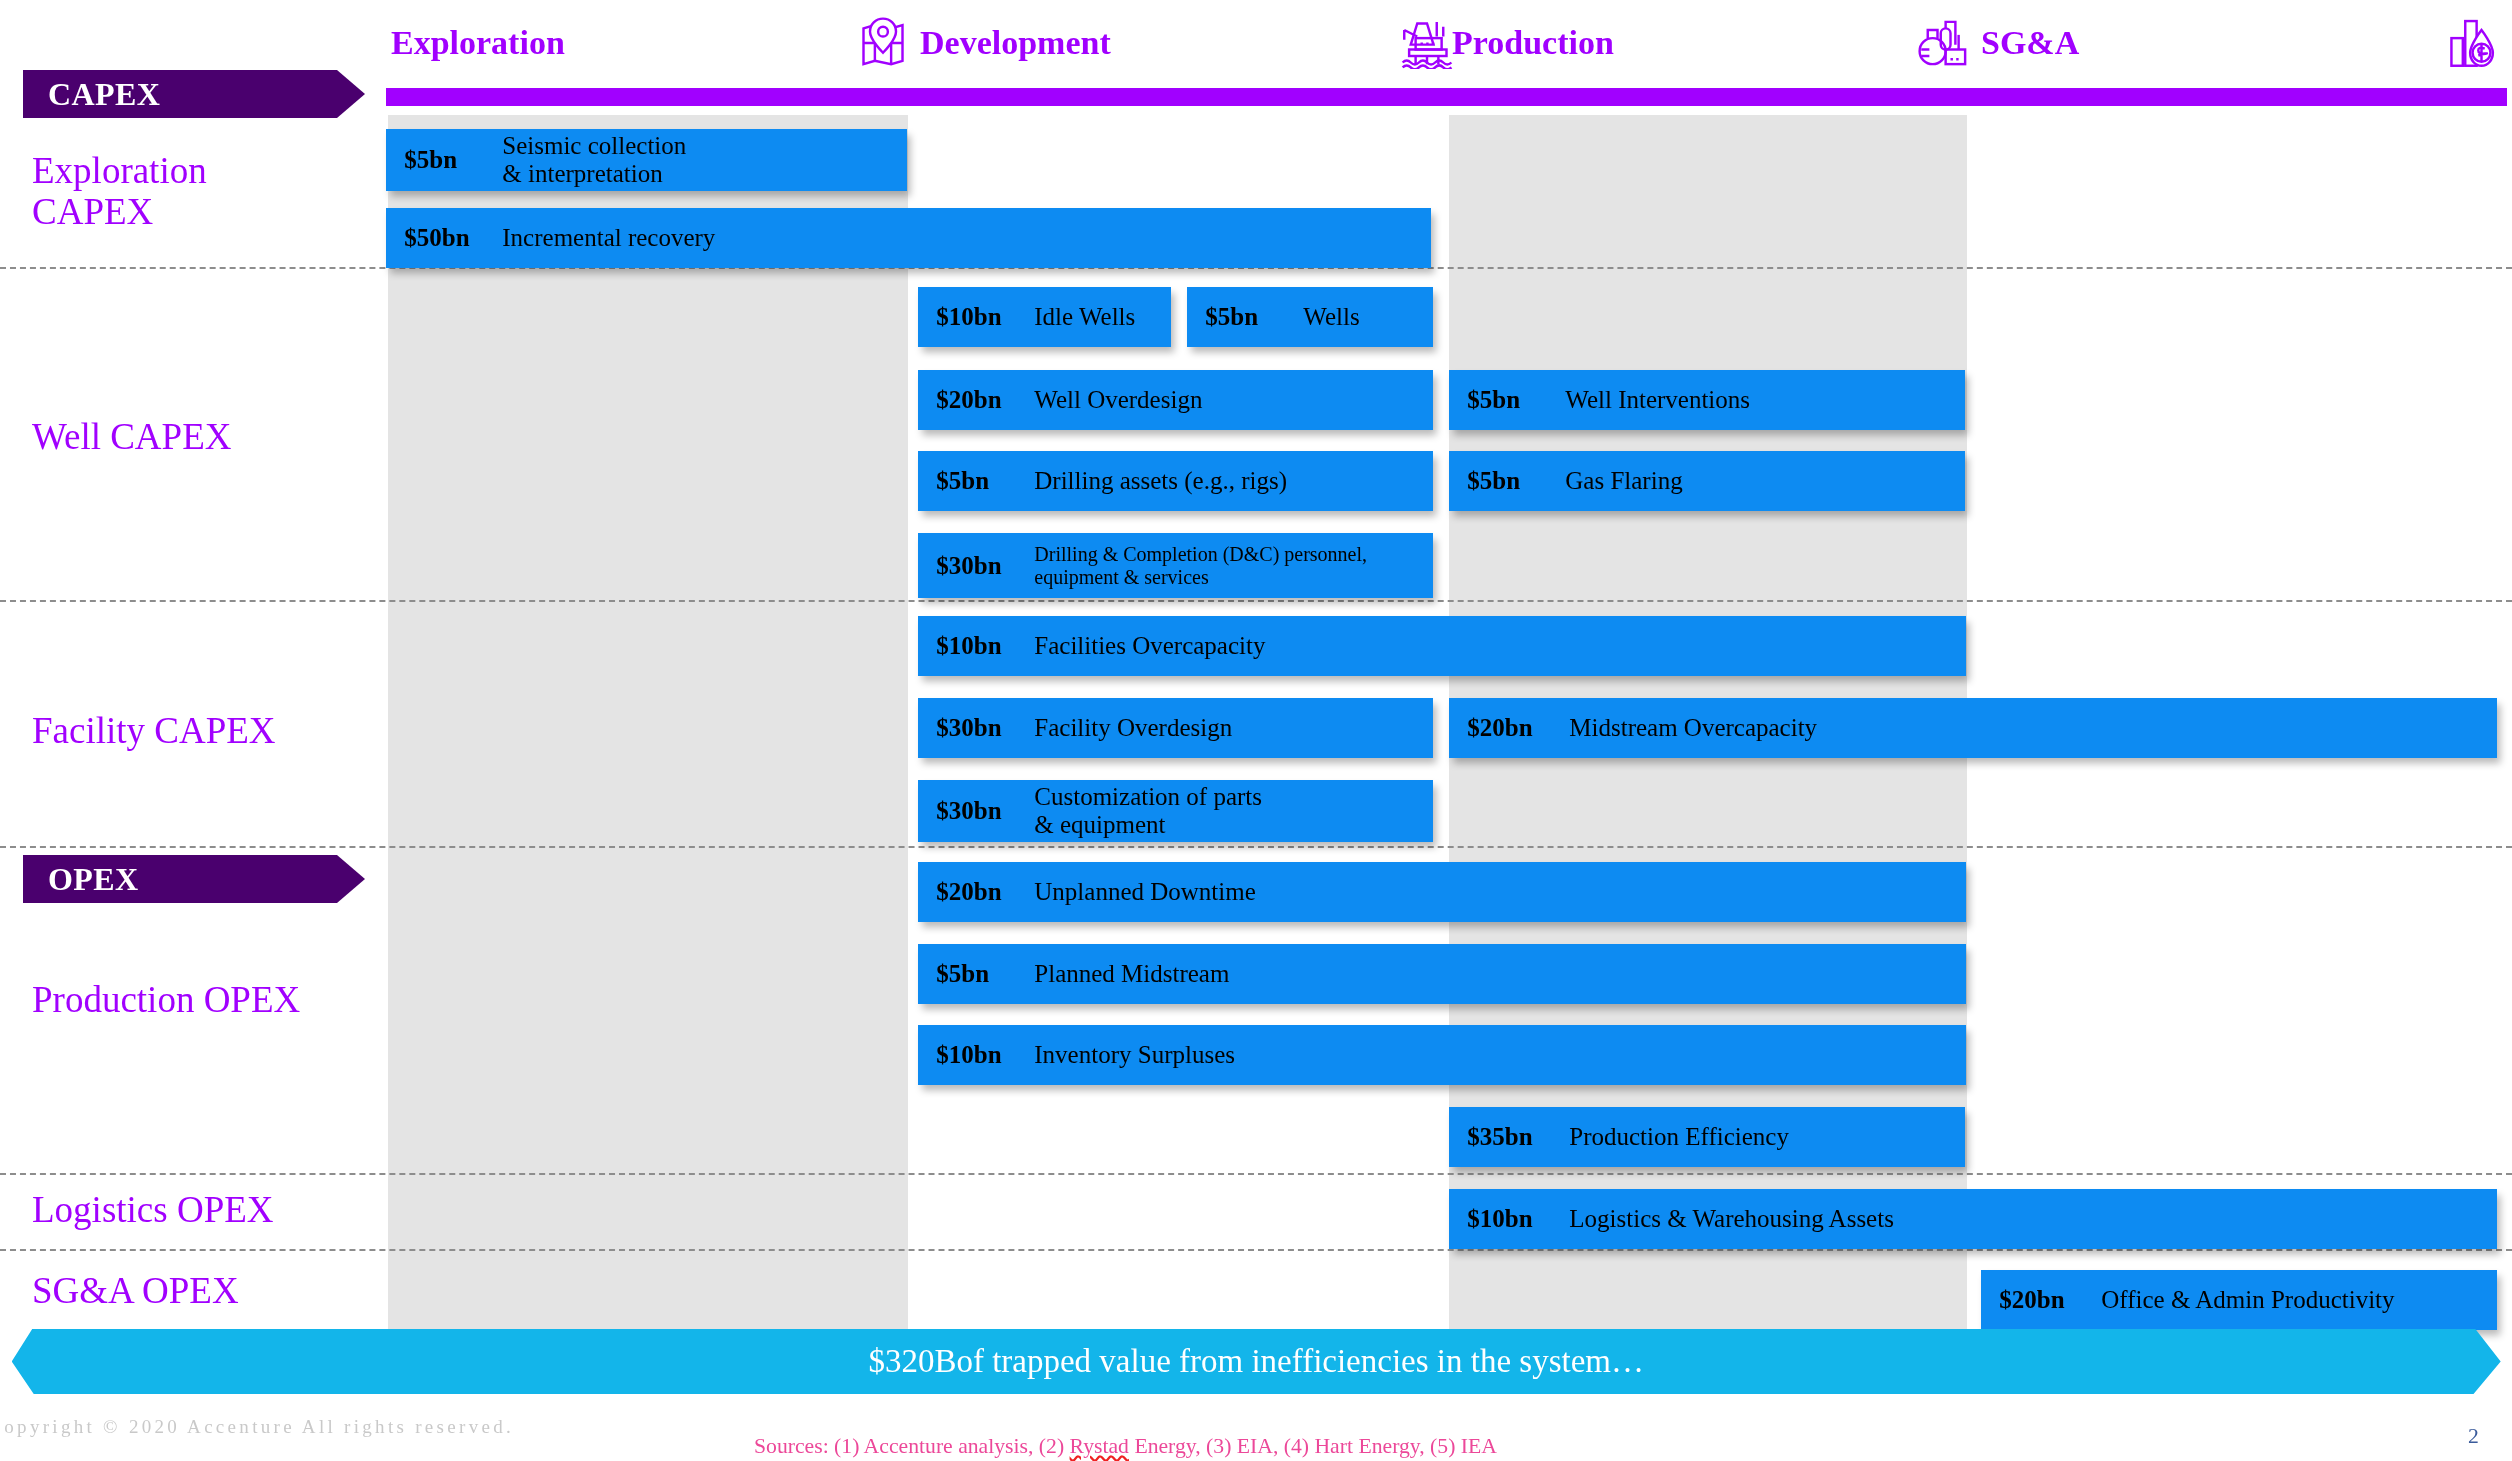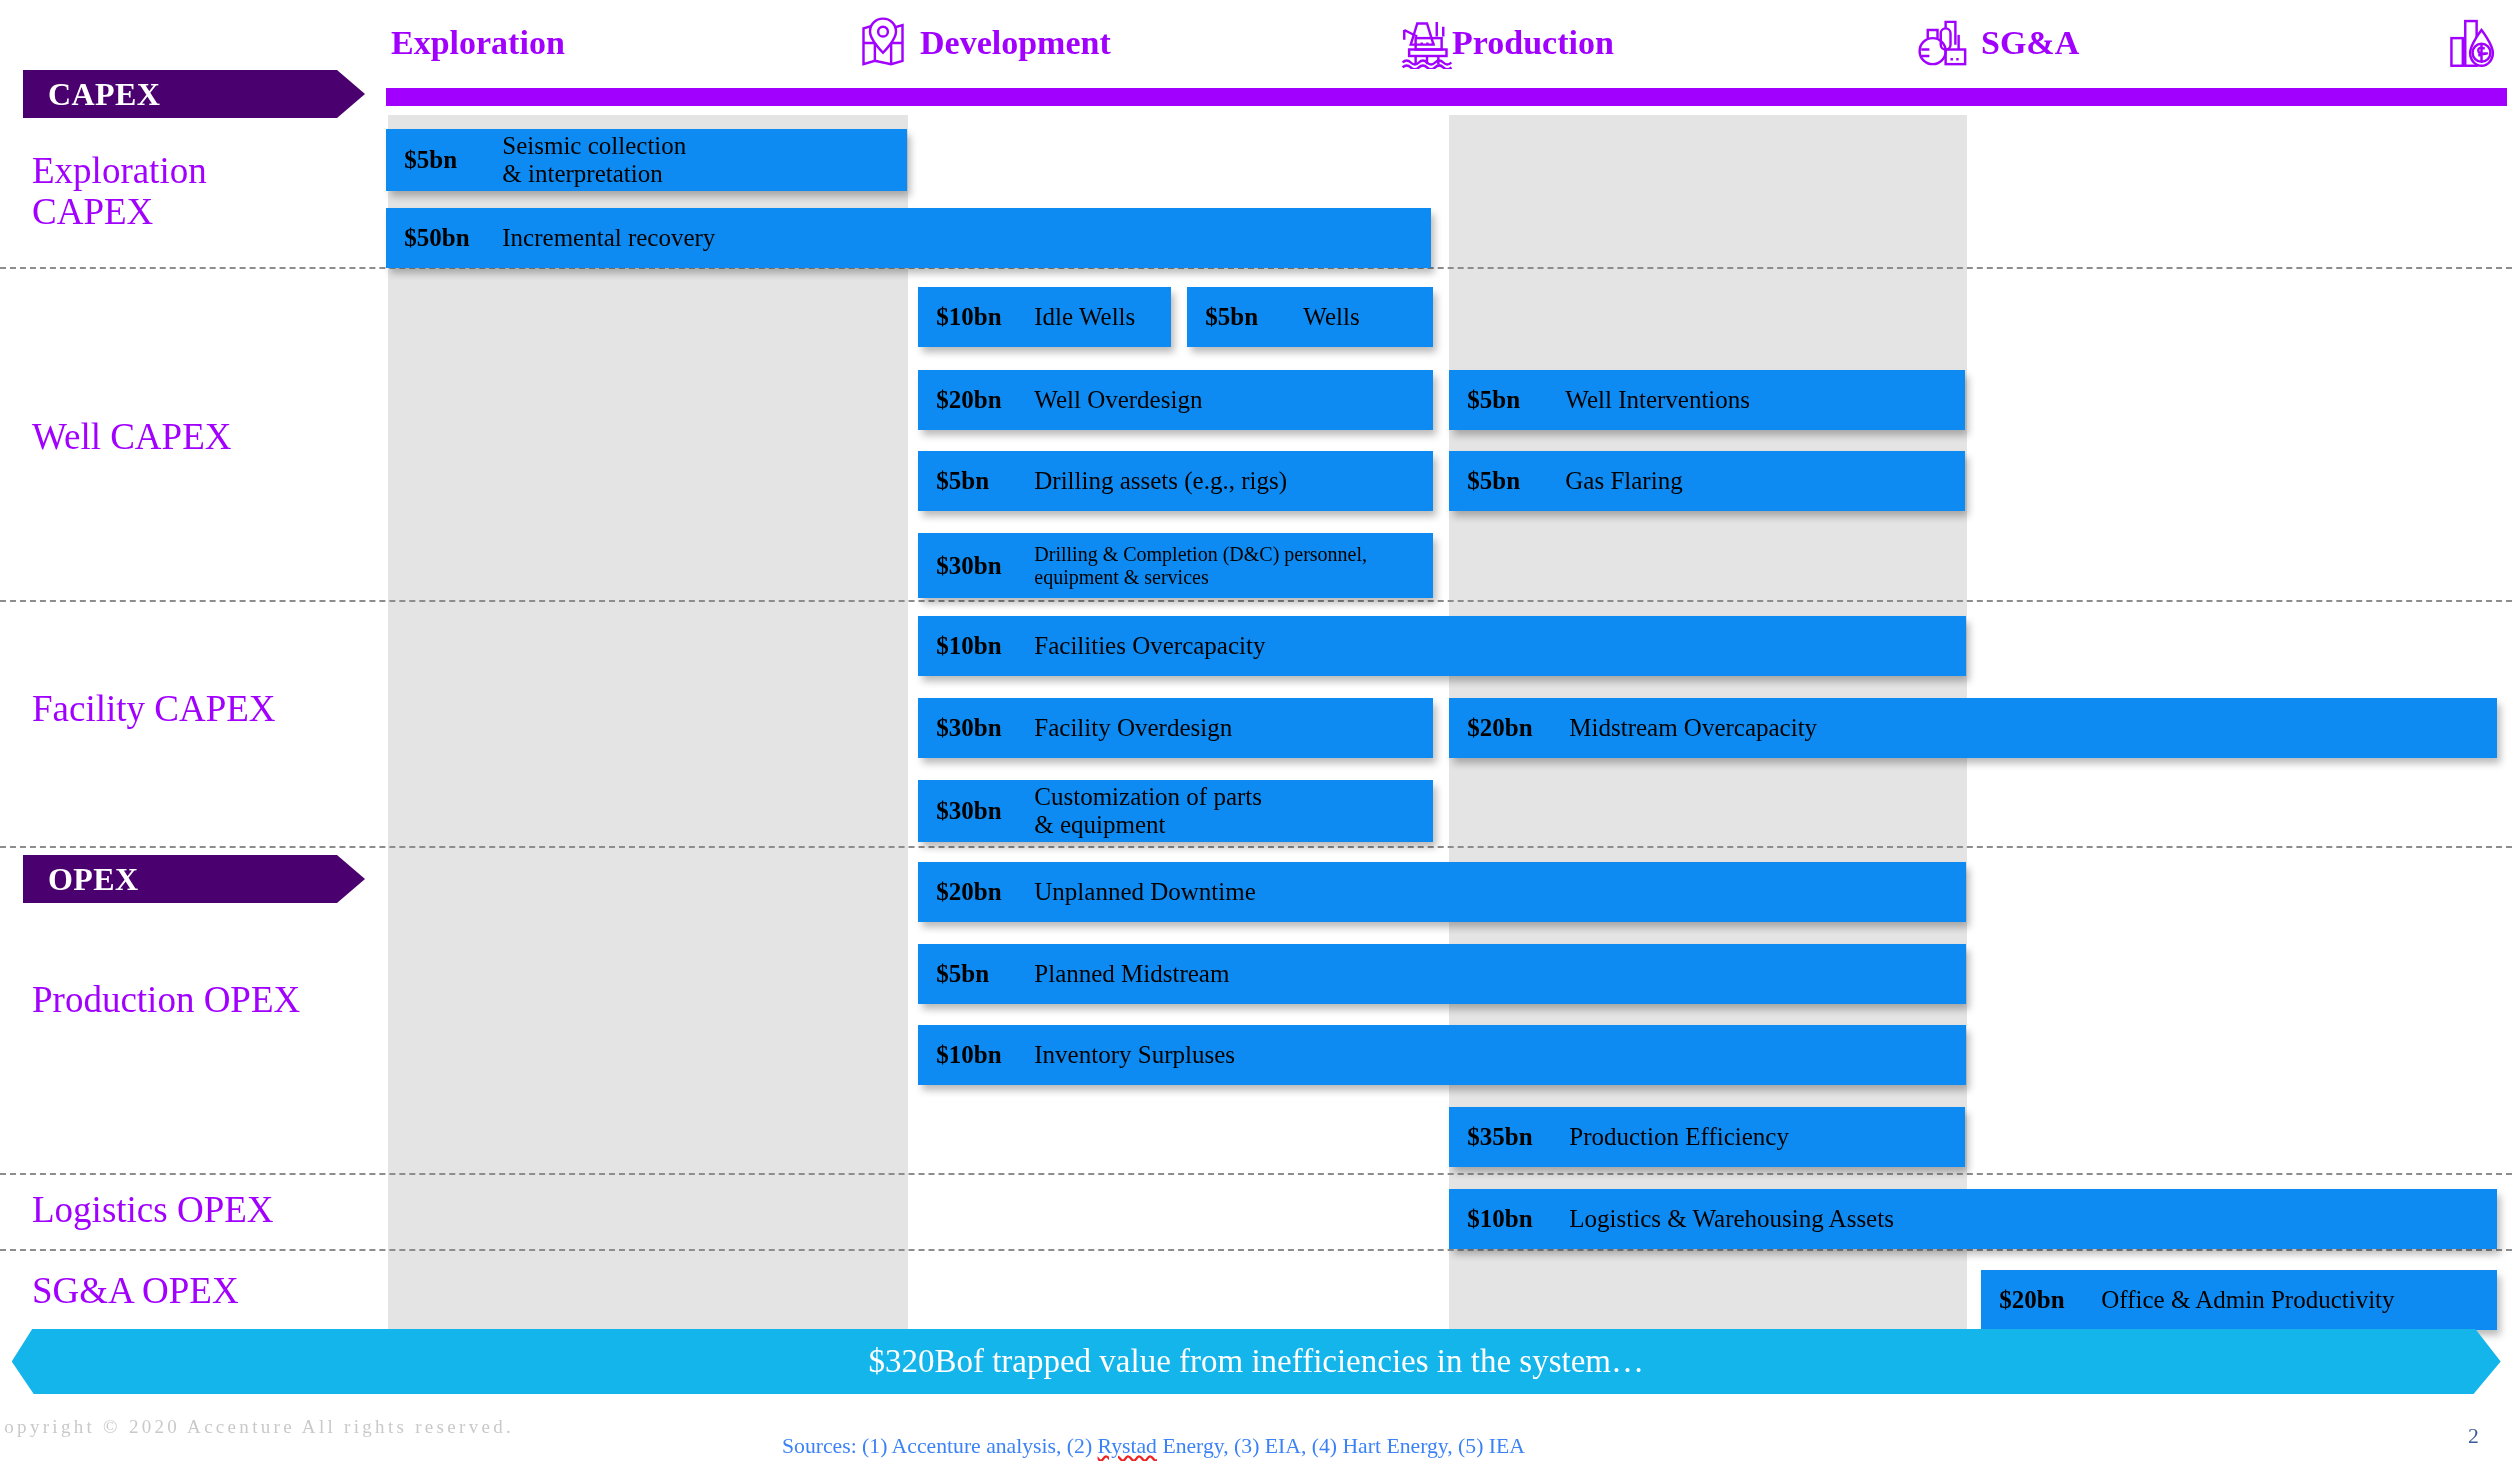--- a/index.html
+++ b/index.html
@@ -56,21 +56,21 @@
      clip-path:polygon(30px 0, calc(100% - 37px) 0, calc(100% - 37px) -15px,
                        100% 50%, calc(100% - 37px) 118%, calc(100% - 37px) 100%,
                        30px 100%, 30px 118%, 0 50%, 30px -15px);}
   #sumtext{position:absolute;inset:0;display:flex;align-items:center;justify-content:center;
      color:#ffffff;font-size:33px;font-family:"Liberation Serif", serif;}
   #sumtext b{font-weight:normal;}
 
   
   #copyright{position:absolute;left:-11.7px;top:1416px;color:#c9c9c9;font-size:19px;
      letter-spacing:3.3px;font-family:"Liberation Serif", serif;white-space:nowrap;}
-  #sources{position:absolute;left:782px;top:1434px;color:#3b82f6;font-size:21.7px;
+  #sources{position:absolute;left:754px;top:1434px;color:#ec4899;font-size:21.7px;
      font-family:"Liberation Serif", serif;white-space:nowrap;}
   #sources .squiggle{text-decoration:underline;text-decoration-style:wavy;
      text-decoration-color:#ee2222;}
   #pagenum{position:absolute;left:2468px;top:1424px;color:#3b5b9b;font-size:21.7px;
      font-family:"Liberation Serif", serif;}
 </style>
 </head>
 <body>
 
 <div id="slide">
@@ -126,21 +126,21 @@
         <circle cx="40" cy="44" r="11" fill="none" stroke="#a100ff" stroke-width="3"></circle>
         <path d="M44 39 q-8 -3 -8 2 t8 4 t-8 2 M40 34 V54" fill="none" stroke="#a100ff" stroke-width="3"></path>
       </svg>
     </div>
     <div class="col-rule" style="left: 1976px; width: 531px;"></div>
     <div class="chev" style="left: 23px; top: 70px; width: 342px;">CAPEX</div>
     <div class="chev" style="left: 23px; top: 855px; width: 342px;">OPEX</div>
     <div class="cat-label" style="left: 32px; top: 150px;">Exploration
 CAPEX</div>
     <div class="cat-label" style="left: 32px; top: 416px;">Well CAPEX</div>
-    <div class="cat-label" style="left: 32px; top: 688px;">Facility CAPEX</div>
+    <div class="cat-label" style="left: 32px; top: 710px;">Facility CAPEX</div>
     <div class="cat-label" style="left: 32px; top: 979px;">Production OPEX</div>
     <div class="cat-label" style="left: 32px; top: 1189px;">Logistics OPEX</div>
     <div class="cat-label" style="left: 32px; top: 1270px;">SG&amp;A OPEX</div>
     <div class="hr-dash" style="left: 0px; top: 267px; width: 2512px;"></div>
     <div class="hr-dash" style="left: 0px; top: 600px; width: 2512px;"></div>
     <div class="hr-dash" style="left: 0px; top: 846px; width: 2512px;"></div>
     <div class="hr-dash" style="left: 0px; top: 1173px; width: 2512px;"></div>
     <div class="hr-dash" style="left: 0px; top: 1249px; width: 2512px;"></div>
     <div class="bar" style="left: 386px; top: 129px; width: 521px; height: 62px; padding-left: 18.3px; padding-right: 11.7px;">
       <span class="amt" style="width: 98px;">$5bn</span>

